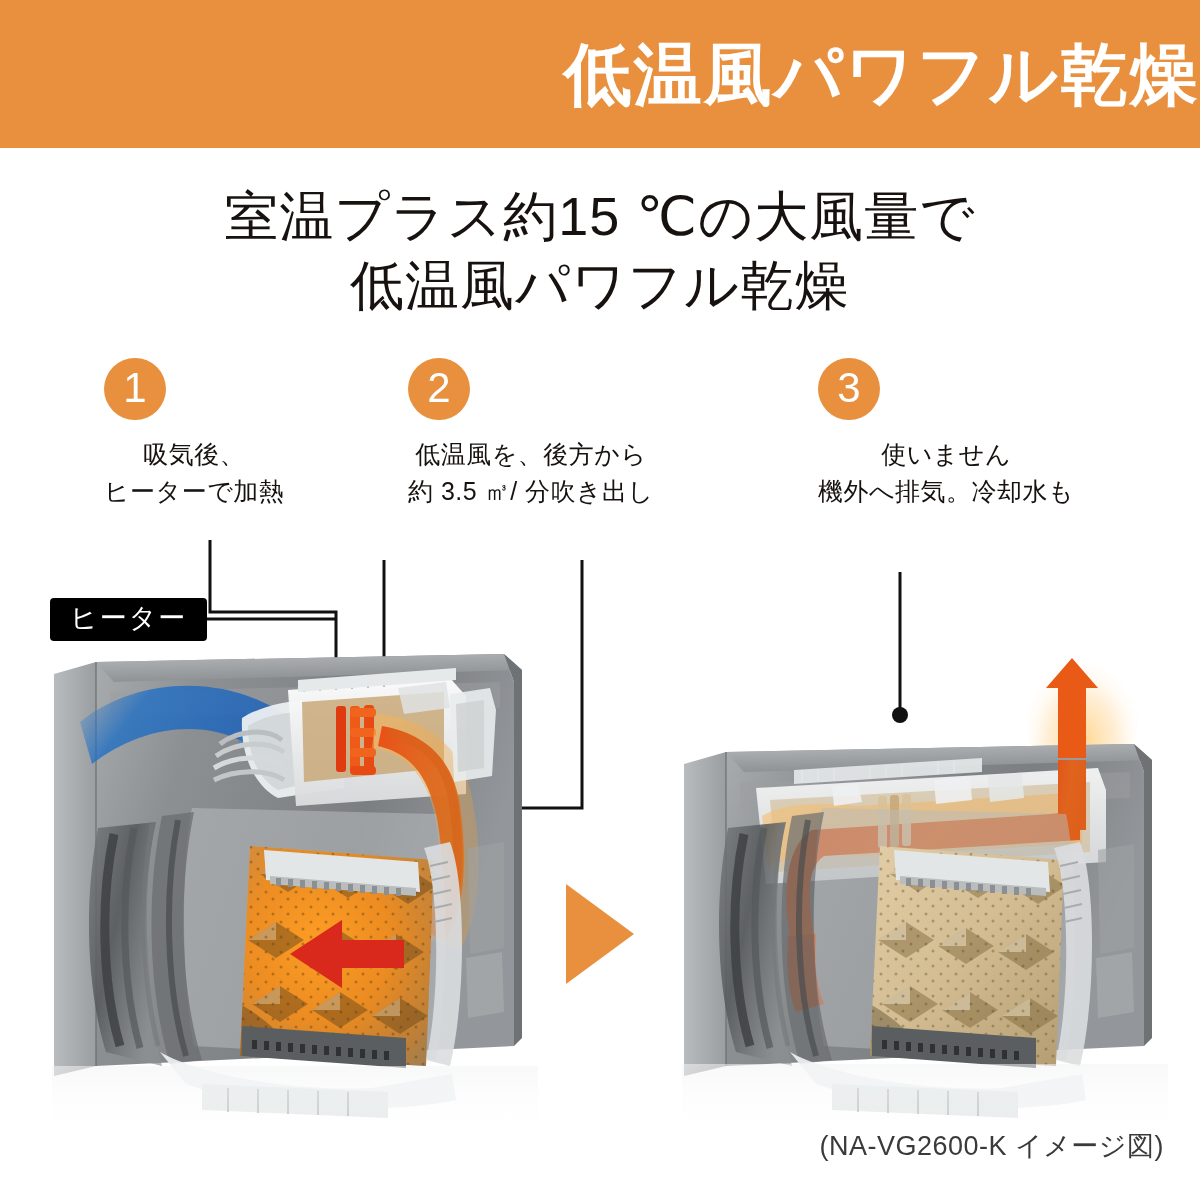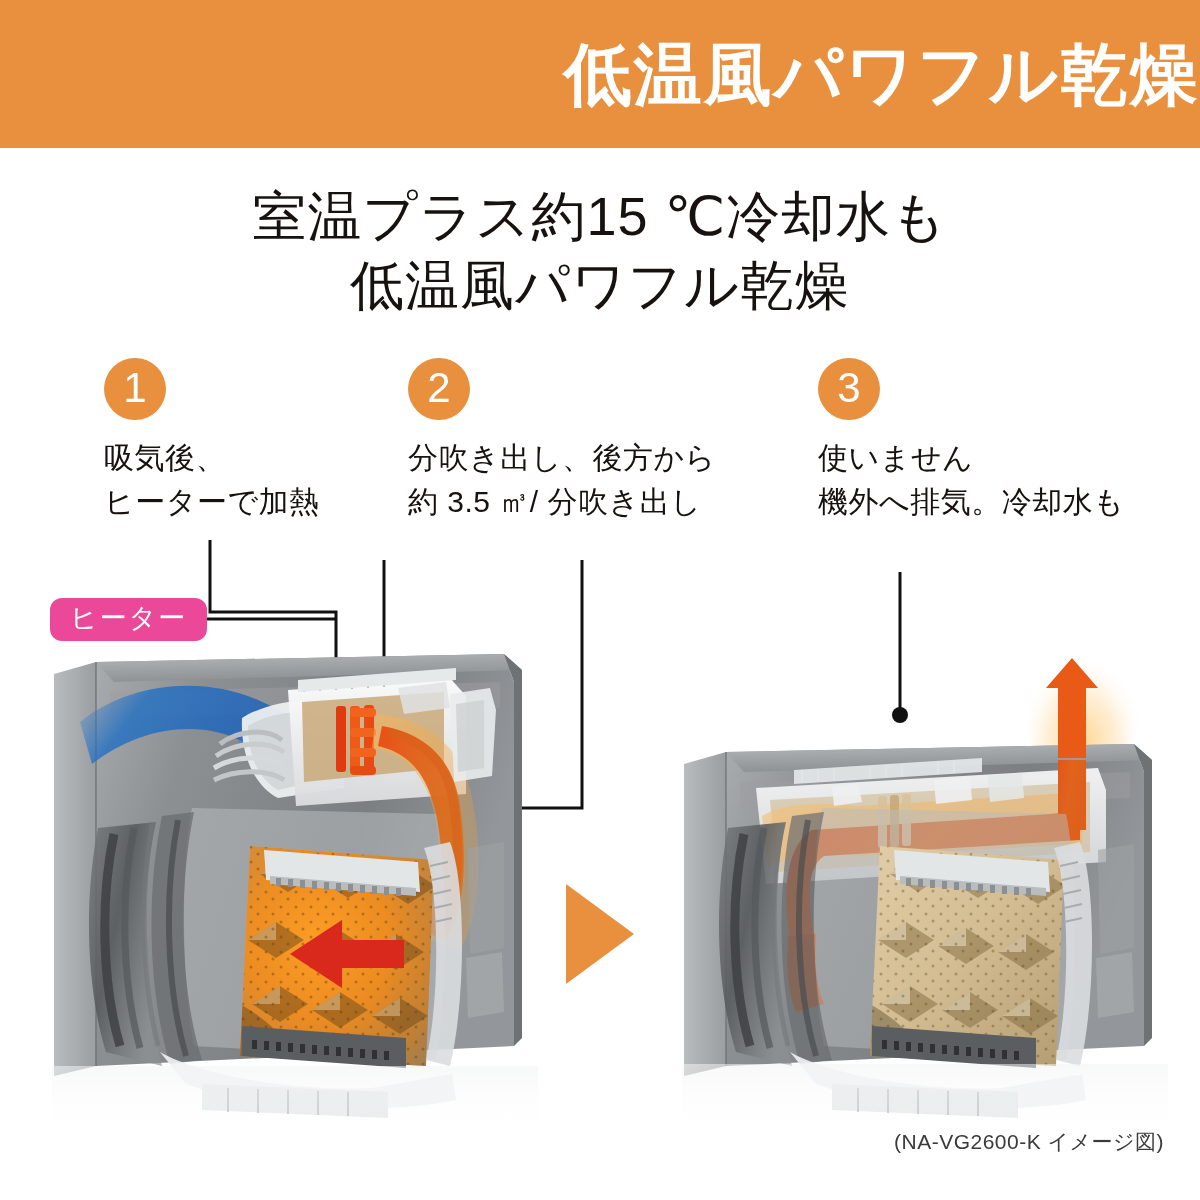--- a/index.html
+++ b/index.html
@@ -46,80 +46,81 @@
   .step-num {
     width:62px; height:62px; border-radius:50%;
     background:#e8903e; color:#ffffff;
     display:flex; align-items:center; justify-content:center;
     font-size:42px; font-weight:400; line-height:1;
     font-family:"Liberation Sans","DejaVu Sans",sans-serif;
     padding-bottom:3px;
   }
   .step-text {
     margin-top:16px;
-    font-size:30px;
+    font-size:25px;
     line-height:1.48;
     color:#17120f;
     letter-spacing:0.5px;
     font-family:"Liberation Sans","DejaVu Sans",sans-serif;
+    text-align:center;
   }
   .step-text div { white-space:nowrap; }
   #step1 { left:104px; top:358px; }
   #step2 { left:408px; top:358px; }
   #step3 { left:818px; top:358px; }
 
   
   .leader { position:absolute; }
 
   
   .heater-badge {
     position:absolute; left:50px; top:598px;
-    background:#ec4899; color:#ffffff;
-    border-radius:12px;
+    background:#000000; color:#ffffff;
+    border-radius:4px;
     padding:7px 20px 9px 20px;
     font-size:27px; line-height:1;
     letter-spacing:2px;
     font-family:"Liberation Sans","DejaVu Sans",sans-serif;
   }
 
   
   .center-arrow {
     position:absolute; left:566px; top:884px;
     width:0; height:0;
     border-top:50px solid transparent;
     border-bottom:50px solid transparent;
     border-left:68px solid #e8903e;
   }
 
   
   .caption {
     position:absolute; left:0; top:1128px; width:1164px;
     text-align:right;
     color:#3a3a3a;
-    font-size:21px;
+    font-size:27px;
     letter-spacing:0.5px;
     font-family:"Liberation Sans","DejaVu Sans",sans-serif;
   }
 
   
   .machine { position:absolute; }
   #machine-left  { left:52px;  top:648px; width:486px; height:492px; }
   #machine-right { left:682px; top:640px; width:486px; height:500px; }
 </style>
 </head>
 <body>
 
 <div id="stage">
 
   <div class="banner">
     <div class="banner-title">低温風パワフル乾燥</div>
   </div>
 
   <div class="subtitle">
-    <div>室温プラス約15 ℃冷却水も</div>
+    <div>室温プラス約15 ℃の大風量で</div>
     <div>低温風パワフル乾燥</div>
   </div>
 
   <svg class="leader" width="1200" height="1200" style="left:0;top:0;" viewBox="0 0 1200 1200">
 
     <polyline points="210,540 210,612 336,612 336,716" fill="none" stroke="#111111" stroke-width="3"></polyline>
     <circle cx="336" cy="717" r="8" fill="#111111"></circle>
 
     <line x1="188" y1="619" x2="336" y2="619" stroke="#111111" stroke-width="3"></line>
 
@@ -137,21 +138,21 @@
     <div class="step-num">1</div>
     <div class="step-text">
       <div>吸気後、</div>
       <div>ヒーターで加熱</div>
     </div>
   </div>
 
   <div class="step" id="step2">
     <div class="step-num">2</div>
     <div class="step-text">
-      <div>分吹き出し、後方から</div>
+      <div>低温風を、後方から</div>
       <div>約 3.5 ㎥/ 分吹き出し</div>
     </div>
   </div>
 
   <div class="step" id="step3">
     <div class="step-num">3</div>
     <div class="step-text">
       <div>使いません</div>
       <div>機外へ排気。冷却水も</div>
     </div>

